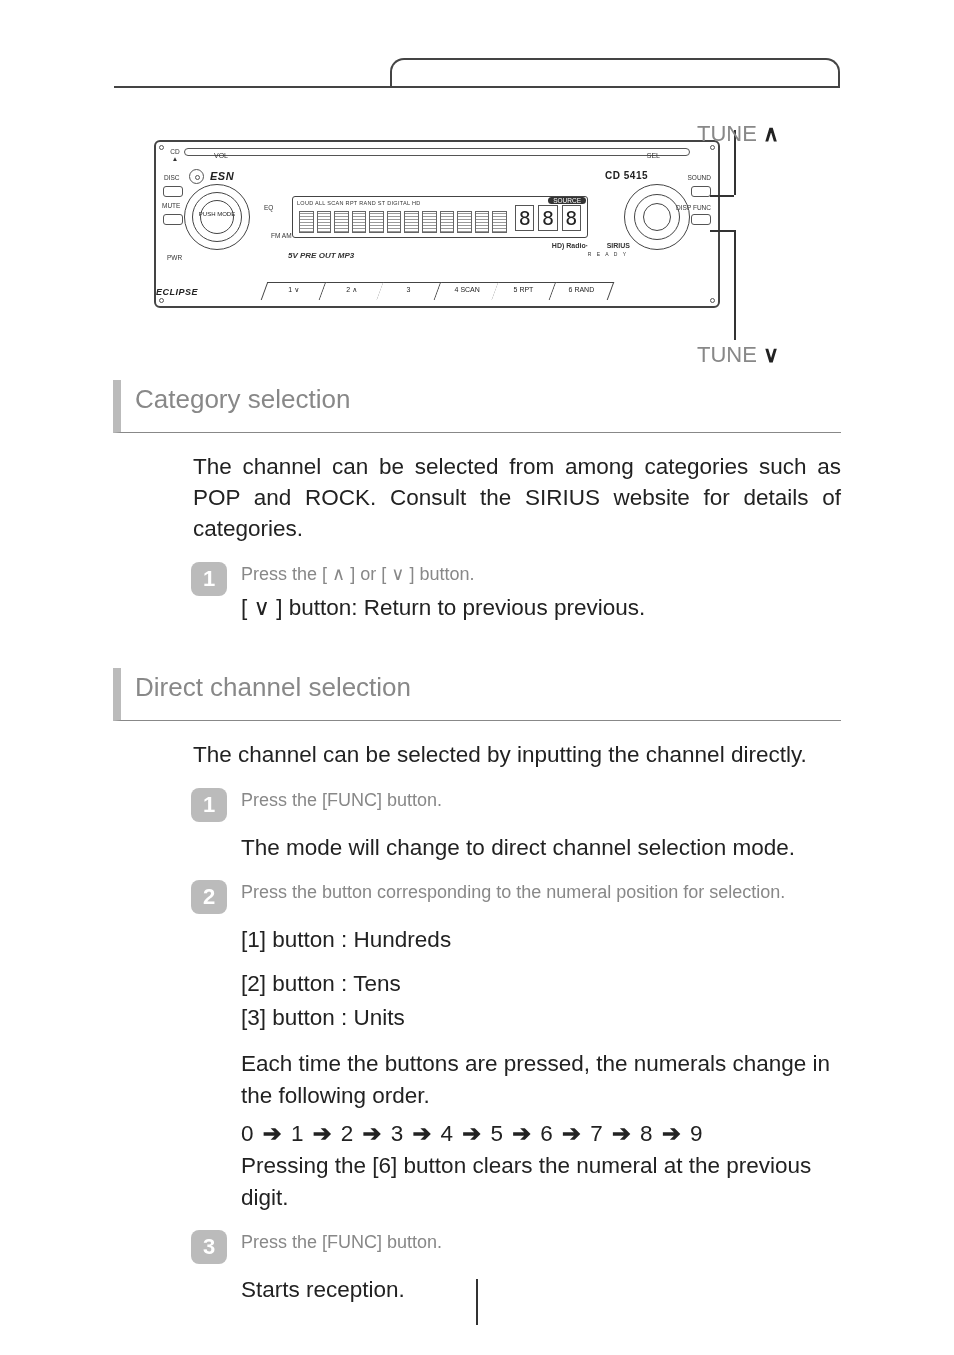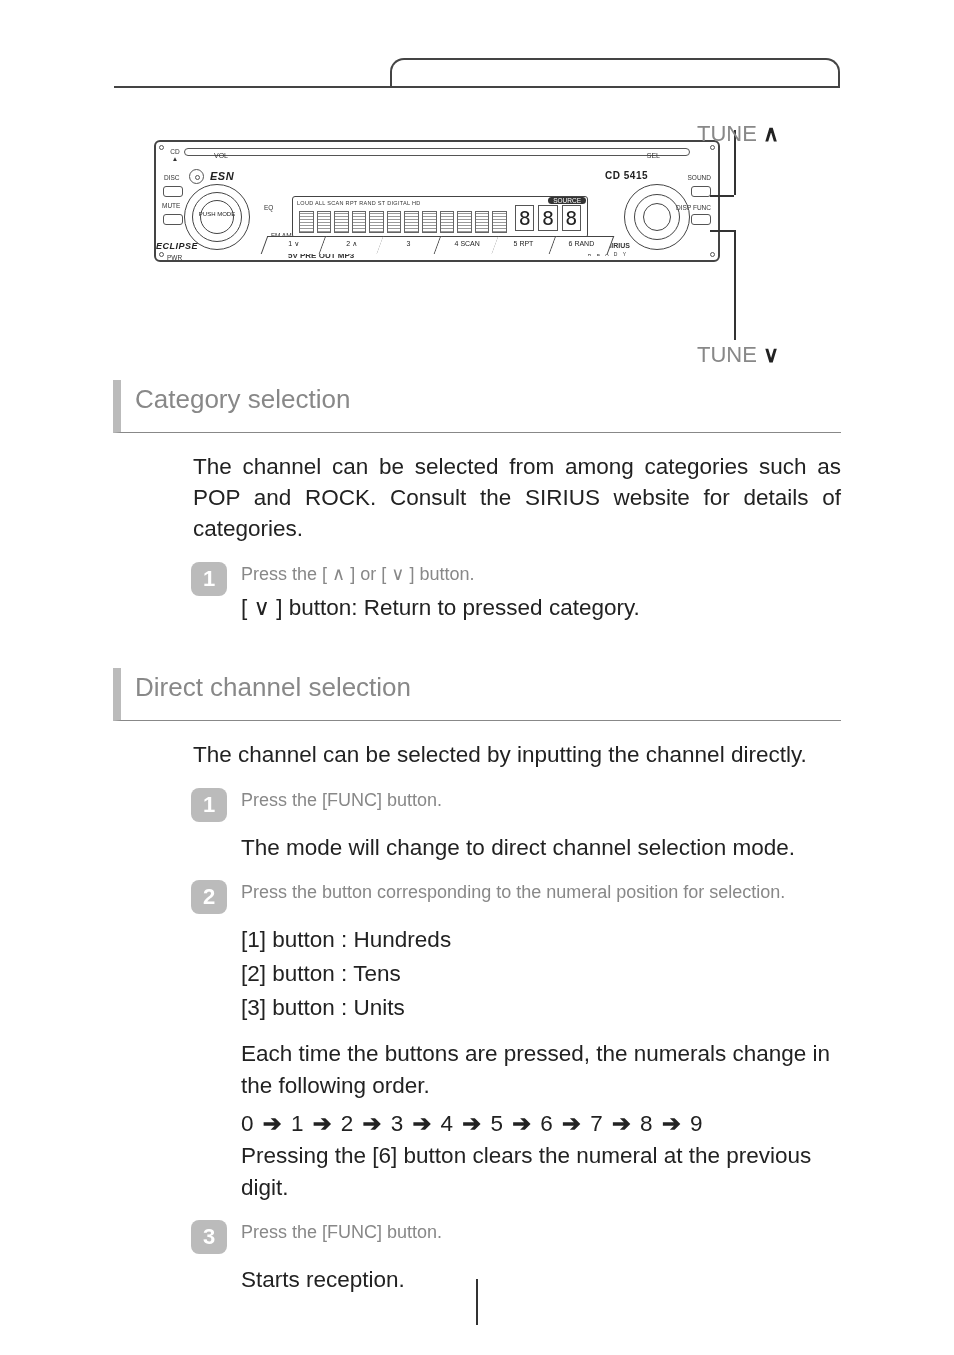--- a/index.html
+++ b/index.html
@@ -41,21 +41,21 @@
 
   
   .radio-wrap {
     position: absolute;
     left: 154px;
     top: 140px;
     width: 590px;
   }
   .radio {
     width: 566px;
-    height: 122px;
+    height: 168px;
     border: 2px solid #444;
     border-radius: 6px;
     position: relative;
     background: #fff;
   }
   .radio .screw { position:absolute; width:5px; height:5px; border:1px solid #555; border-radius:50%; }
   .radio .brand-esn { position:absolute; left:54px; top:28px; font-size:11px; font-style:italic; font-weight:bold; letter-spacing:0.5px; }
   .radio .cd-icon { position:absolute; left:33px; top:27px; width:15px; height:15px; border:1.3px solid #555; border-radius:50%; }
   .radio .cd-icon::after{content:"";position:absolute;left:5px;top:5px;width:3px;height:3px;border:1px solid #555;border-radius:50%;}
   .radio .model { position:absolute; right:70px; top:28px; font-size:10px; font-weight:bold; letter-spacing:0.5px; }
@@ -73,21 +73,21 @@
 
   .radio .side-lbl { position:absolute; font-size:7px; color:#333; }
   .radio .vol { left:58px; top:10px; }
   .radio .sel { right:58px; top:10px; }
   .radio .cd-eject { left:11px; top:6px; font-size:6.5px; line-height:7px; text-align:center; width:16px;}
   .radio .disc-l { left:8px; top:32px; font-size:6.5px;}
   .radio .mute-l { left:6px; top:60px; font-size:6.5px;}
   .radio .fmam-l { left:115px; top:90px; font-size:6.5px; line-height:7px;}
   .radio .eq-l   { left:108px; top:62px; font-size:6.5px; }
   .radio .pwr-l  { left:11px; top:112px; font-size:6.5px; line-height:8px; text-align:center;}
-  .radio .pre-l  { left:132px; top:109px; font-size:8px; font-weight:bold;}
+  .radio .pre-l  { left:132px; top:109px; font-size:8px; font-style:italic; font-weight:bold;}
   .radio .source-l { right:132px; top:55px; font-size:6.5px; background:#333; color:#fff; border-radius:6px; padding:0 5px;}
   .radio .sound-l { right:7px; top:32px; font-size:6.5px;}
   .radio .disp-l  { right:7px; top:62px; font-size:6.5px; line-height:7px;}
   .radio .hd-l    { right:130px; top:100px; font-size:7px; font-weight:bold;}
   .radio .sirius-l{ right:88px; top:100px; font-size:7px; font-weight:bold;}
   .radio .ready-l { right:90px; top:109px; font-size:5px; letter-spacing:2px;}
 
   .radio .display-panel {
     position:absolute; left:136px; top:54px; width:296px; height:42px;
     border:1.5px solid #444; border-radius:3px;
@@ -273,38 +273,38 @@
 
 <div class="content">
 
   <div class="sec-title">Category selection</div>
   <div class="para">The channel can be selected from among categories such as POP and ROCK. Consult the SIRIUS website for details of categories.</div>
 
   <div class="step">
     <div class="bullet">1</div>
     <div class="stext">Press the [ ∧ ] or [ ∨ ] button.</div>
   </div>
-  <div class="sub" style="margin-top:-14px;">[ ∨ ] button: Return to pressed category.</div>
+  <div class="sub" style="margin-top:-14px;">[ ∨ ] button: Return to previous previous.</div>
 
   <div style="height:28px"></div>
 
   <div class="sec-title">Direct channel selection</div>
   <div class="para">The channel can be selected by inputting the channel directly.</div>
 
   <div class="step">
     <div class="bullet">1</div>
     <div class="stext">Press the [FUNC] button.</div>
   </div>
   <div class="sub">The mode will change to direct channel selection mode.</div>
 
   <div class="step">
     <div class="bullet">2</div>
     <div class="stext">Press the button corresponding to the numeral position for selection.</div>
   </div>
-  <div class="sub" style="margin-bottom:2px">[1] button : Hundreds</div>
+  <div class="sub" style="margin-bottom:12px">[1] button : Hundreds</div>
   <div class="sub" style="margin-bottom:2px">[2] button : Tens</div>
   <div class="sub" style="margin-bottom:14px">[3] button : Units</div>
   <div class="sub" style="margin-bottom:6px">Each time the buttons are pressed, the numerals change in the following order.</div>
   <div class="sub" style="margin-bottom:0" id="seq-line">0 <span class="arrow">➔</span> 1 <span class="arrow">➔</span> 2 <span class="arrow">➔</span> 3 <span class="arrow">➔</span> 4 <span class="arrow">➔</span> 5 <span class="arrow">➔</span> 6 <span class="arrow">➔</span> 7 <span class="arrow">➔</span> 8 <span class="arrow">➔</span> 9</div>
   <div class="sub">Pressing the [6] button clears the numeral at the previous digit.</div>
 
   <div class="step">
     <div class="bullet">3</div>
     <div class="stext">Press the [FUNC] button.</div>
   </div>

